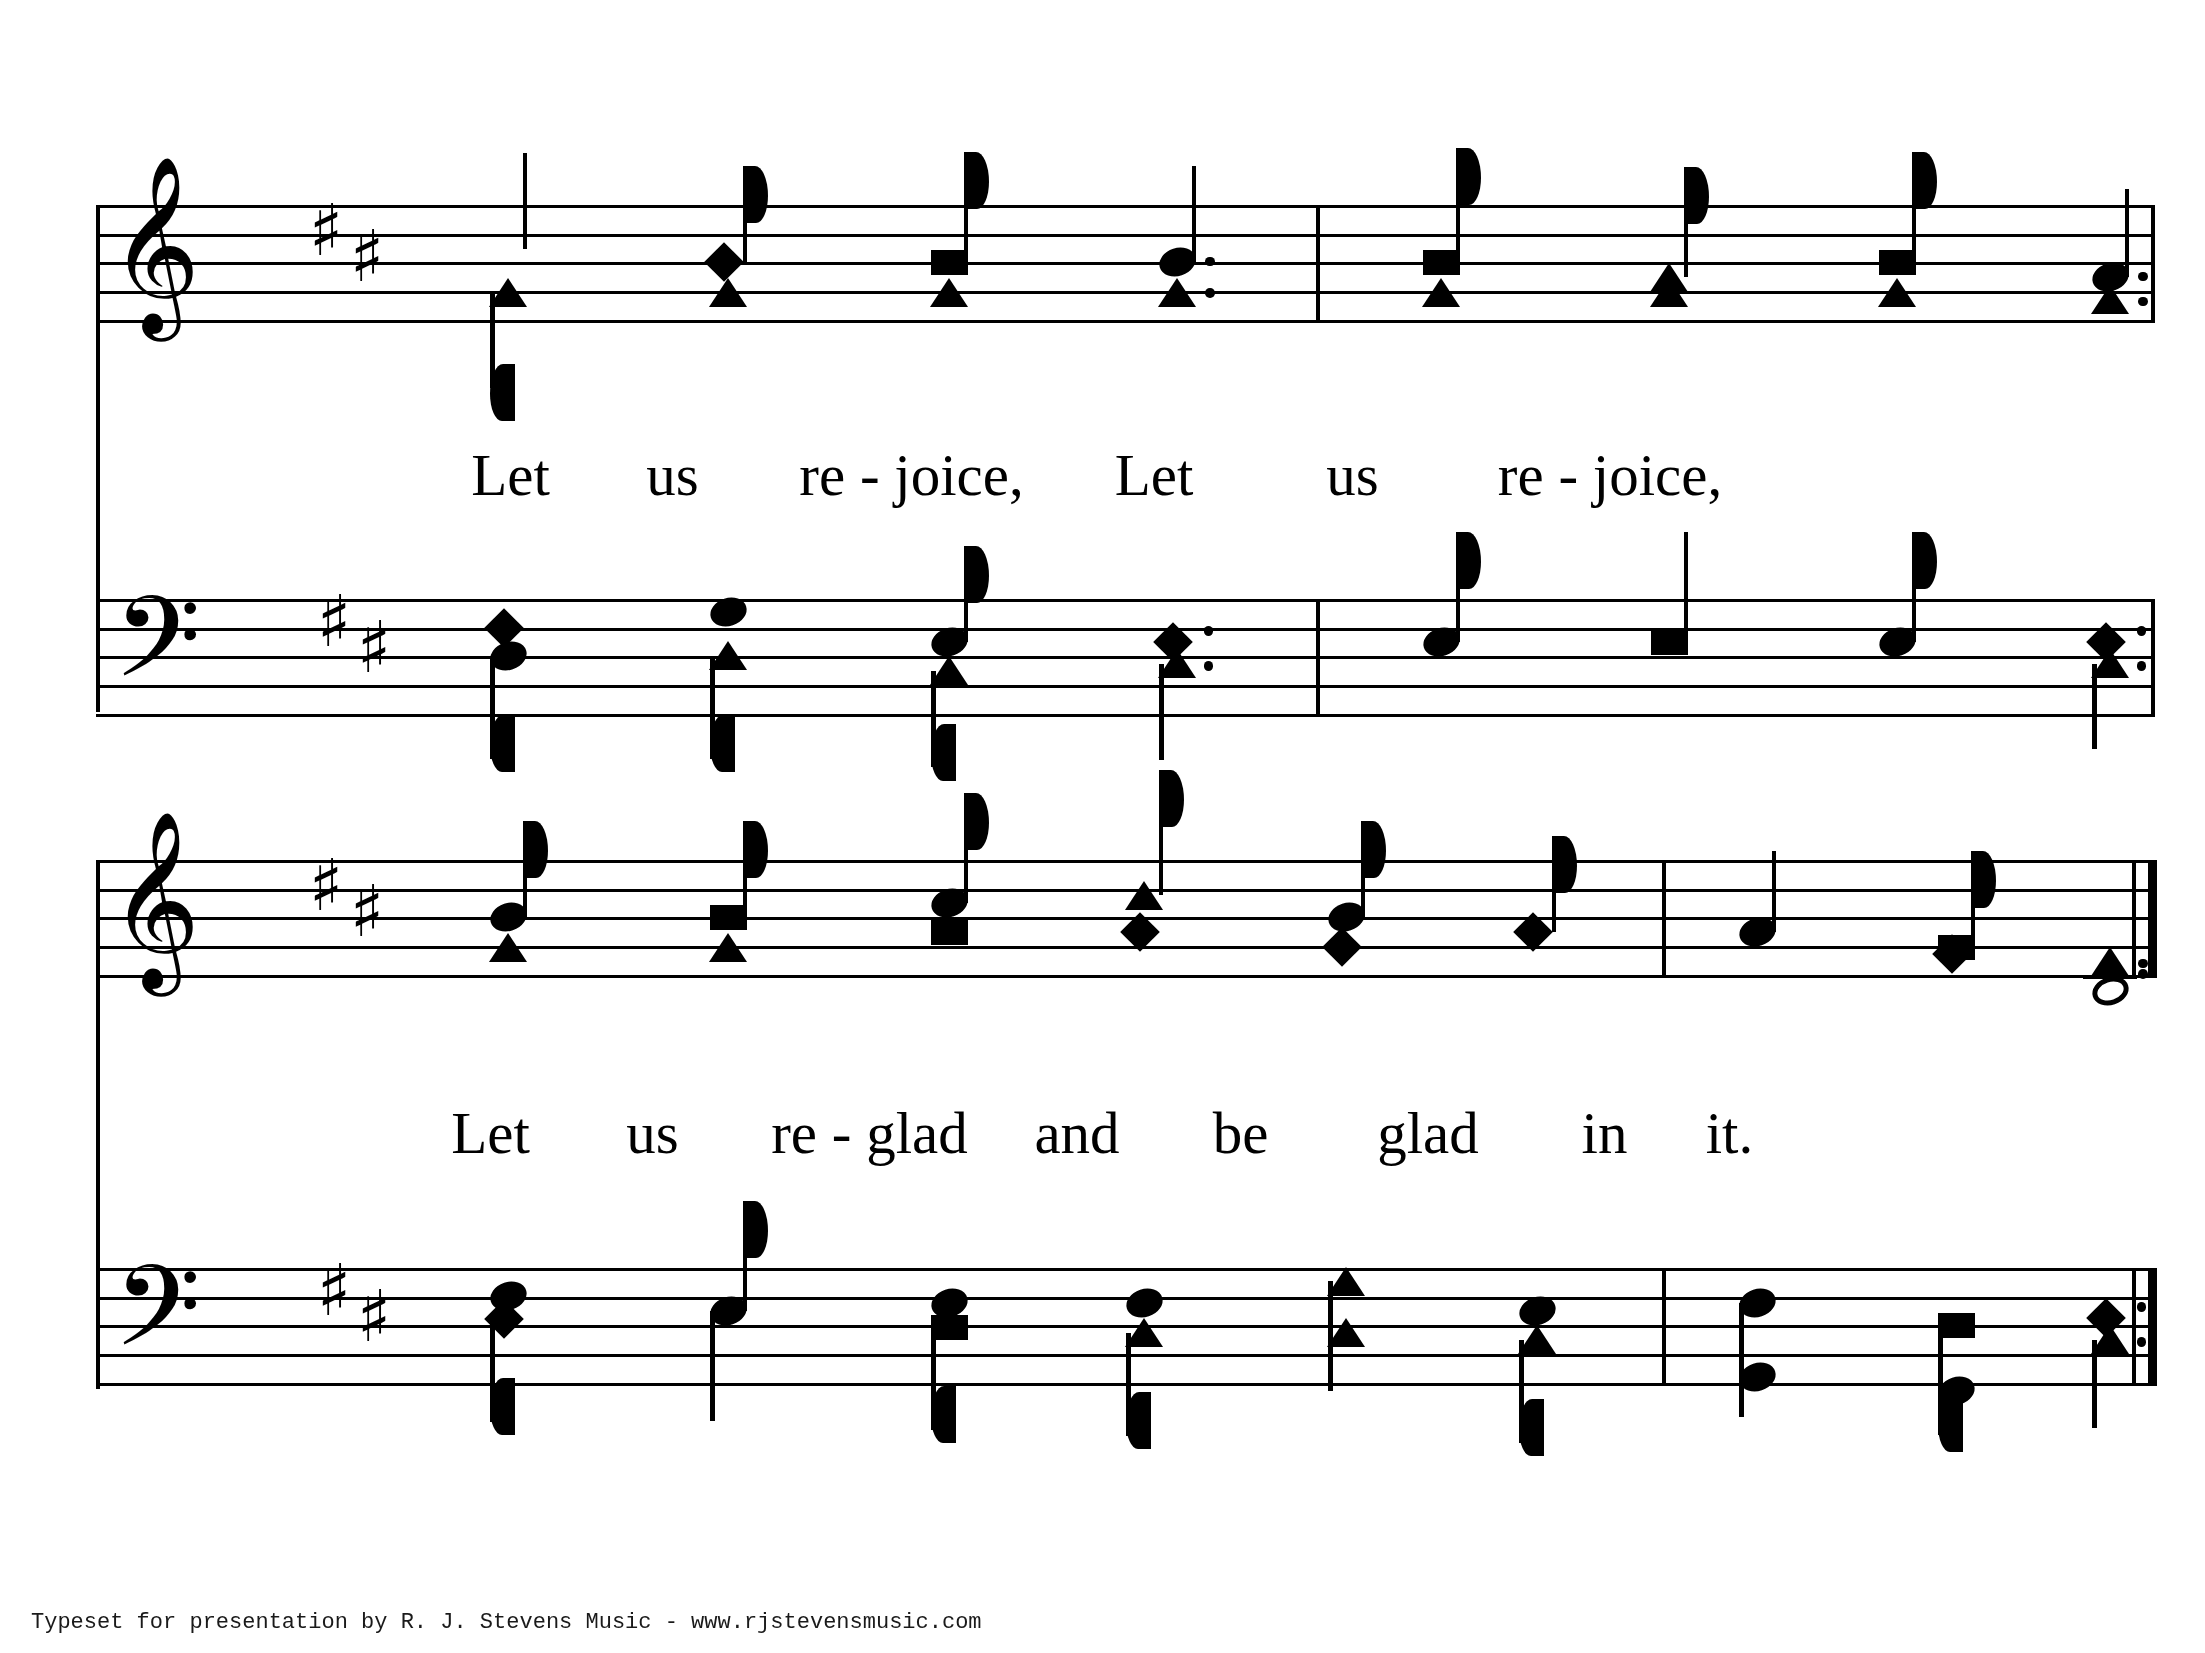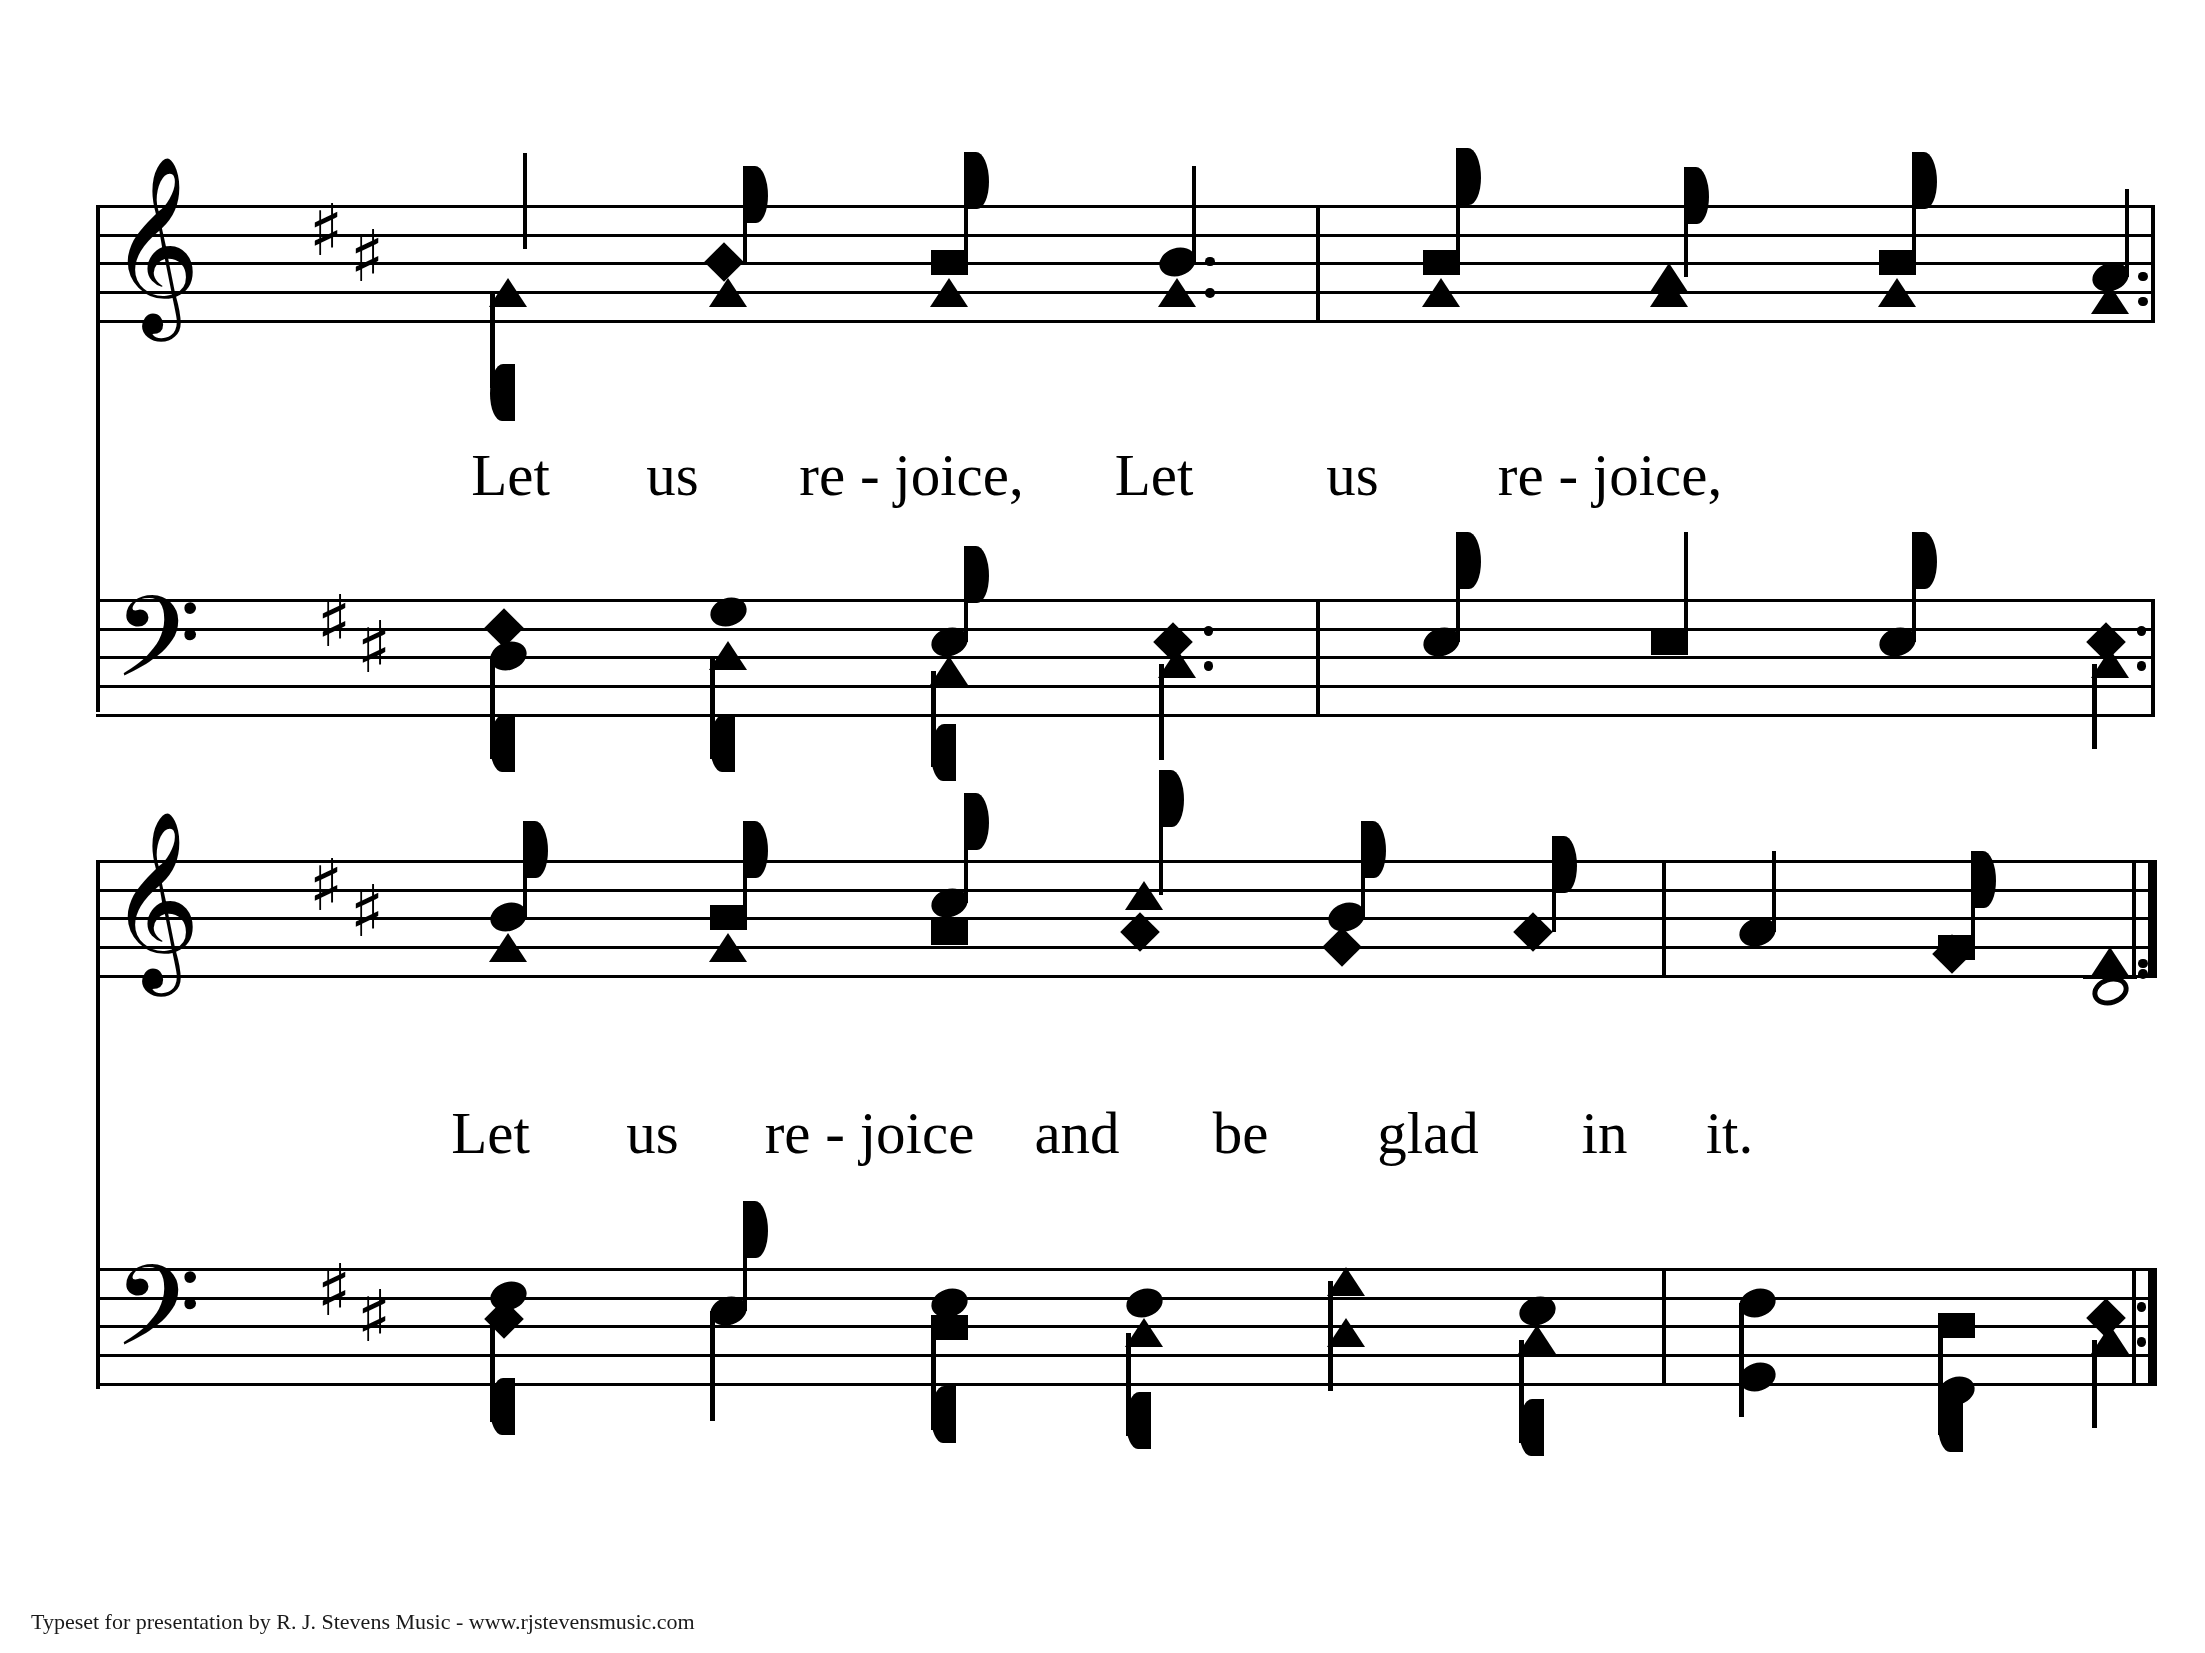--- a/index.html
+++ b/index.html
@@ -177,21 +177,21 @@
     color: #000;
     white-space: nowrap;
   }
   .lyric-line span { display: inline-block; }
 
   
   .footer {
     position: absolute;
     left: 31px;
     bottom: 19px;
-    font-family: Liberation Serif, serif;
+    font-family: Liberation Mono, monospace;
     font-size: 22px;
     color: #1a1a1a;
   }
 </style>
 </head>
 <body>
 
 <div class="sheet">
 
   <div class="system" style="top:198px;">
@@ -465,21 +465,21 @@
         <div class="head oval-open"></div>
         <div class="dot" style="left:28px; top:-22px;"></div>
         <div class="ledger" style="left:-27px; top:-15.4px;"></div>
       </div>
 
       <div class="barline" style="left:2036px; top:0px; height:118px;"></div>
       <div class="barline thick" style="left:2052px; top:0px; height:118px;"></div>
     </div>
 
     <div class="lyric-line" style="left:-96px; top:246px;">
-      <span style="width:140px;">Let</span><span style="width:184px;">us</span><span style="width:250px;">re - joice</span><span style="width:165px;">and</span><span style="width:162px;">be</span><span style="width:213px;">glad</span><span style="width:140px;">in</span><span style="width:110px;">it.</span>
+      <span style="width:140px;">Let</span><span style="width:184px;">us</span><span style="width:250px;">re - glad</span><span style="width:165px;">and</span><span style="width:162px;">be</span><span style="width:213px;">glad</span><span style="width:140px;">in</span><span style="width:110px;">it.</span>
     </div>
 
     <div class="staff" style="top:415px;">
       <div class="line l0"></div>
       <div class="line l1"></div>
       <div class="line l2"></div>
       <div class="line l3"></div>
       <div class="line l4"></div>
 
       <div class="clef bass">𝄢</div>

